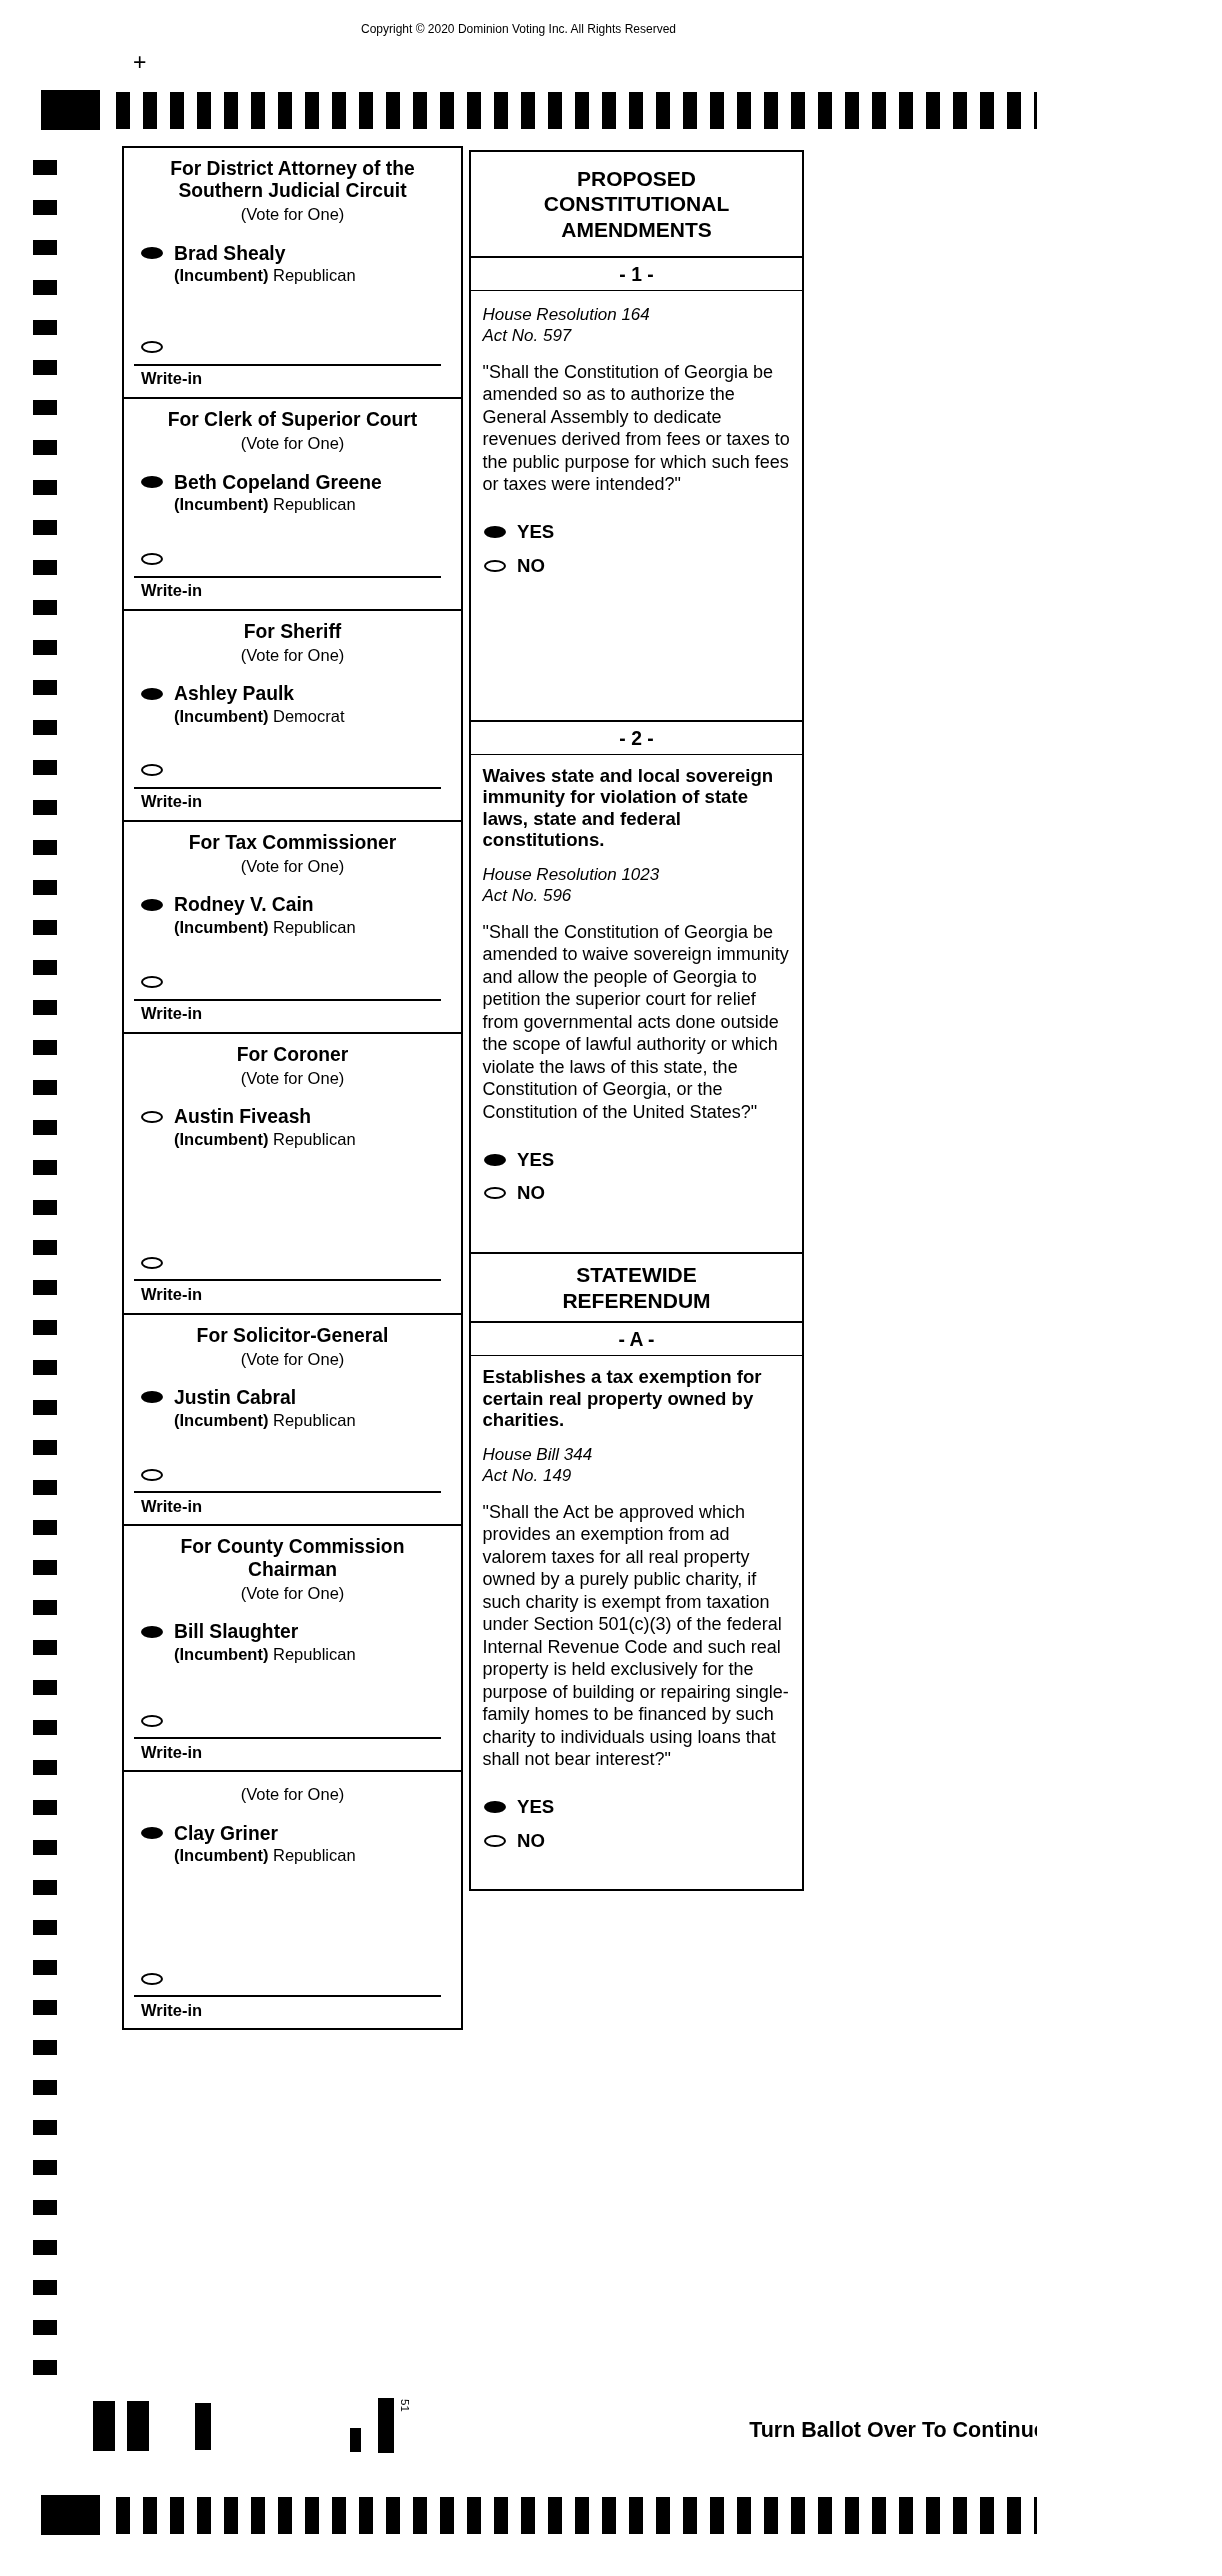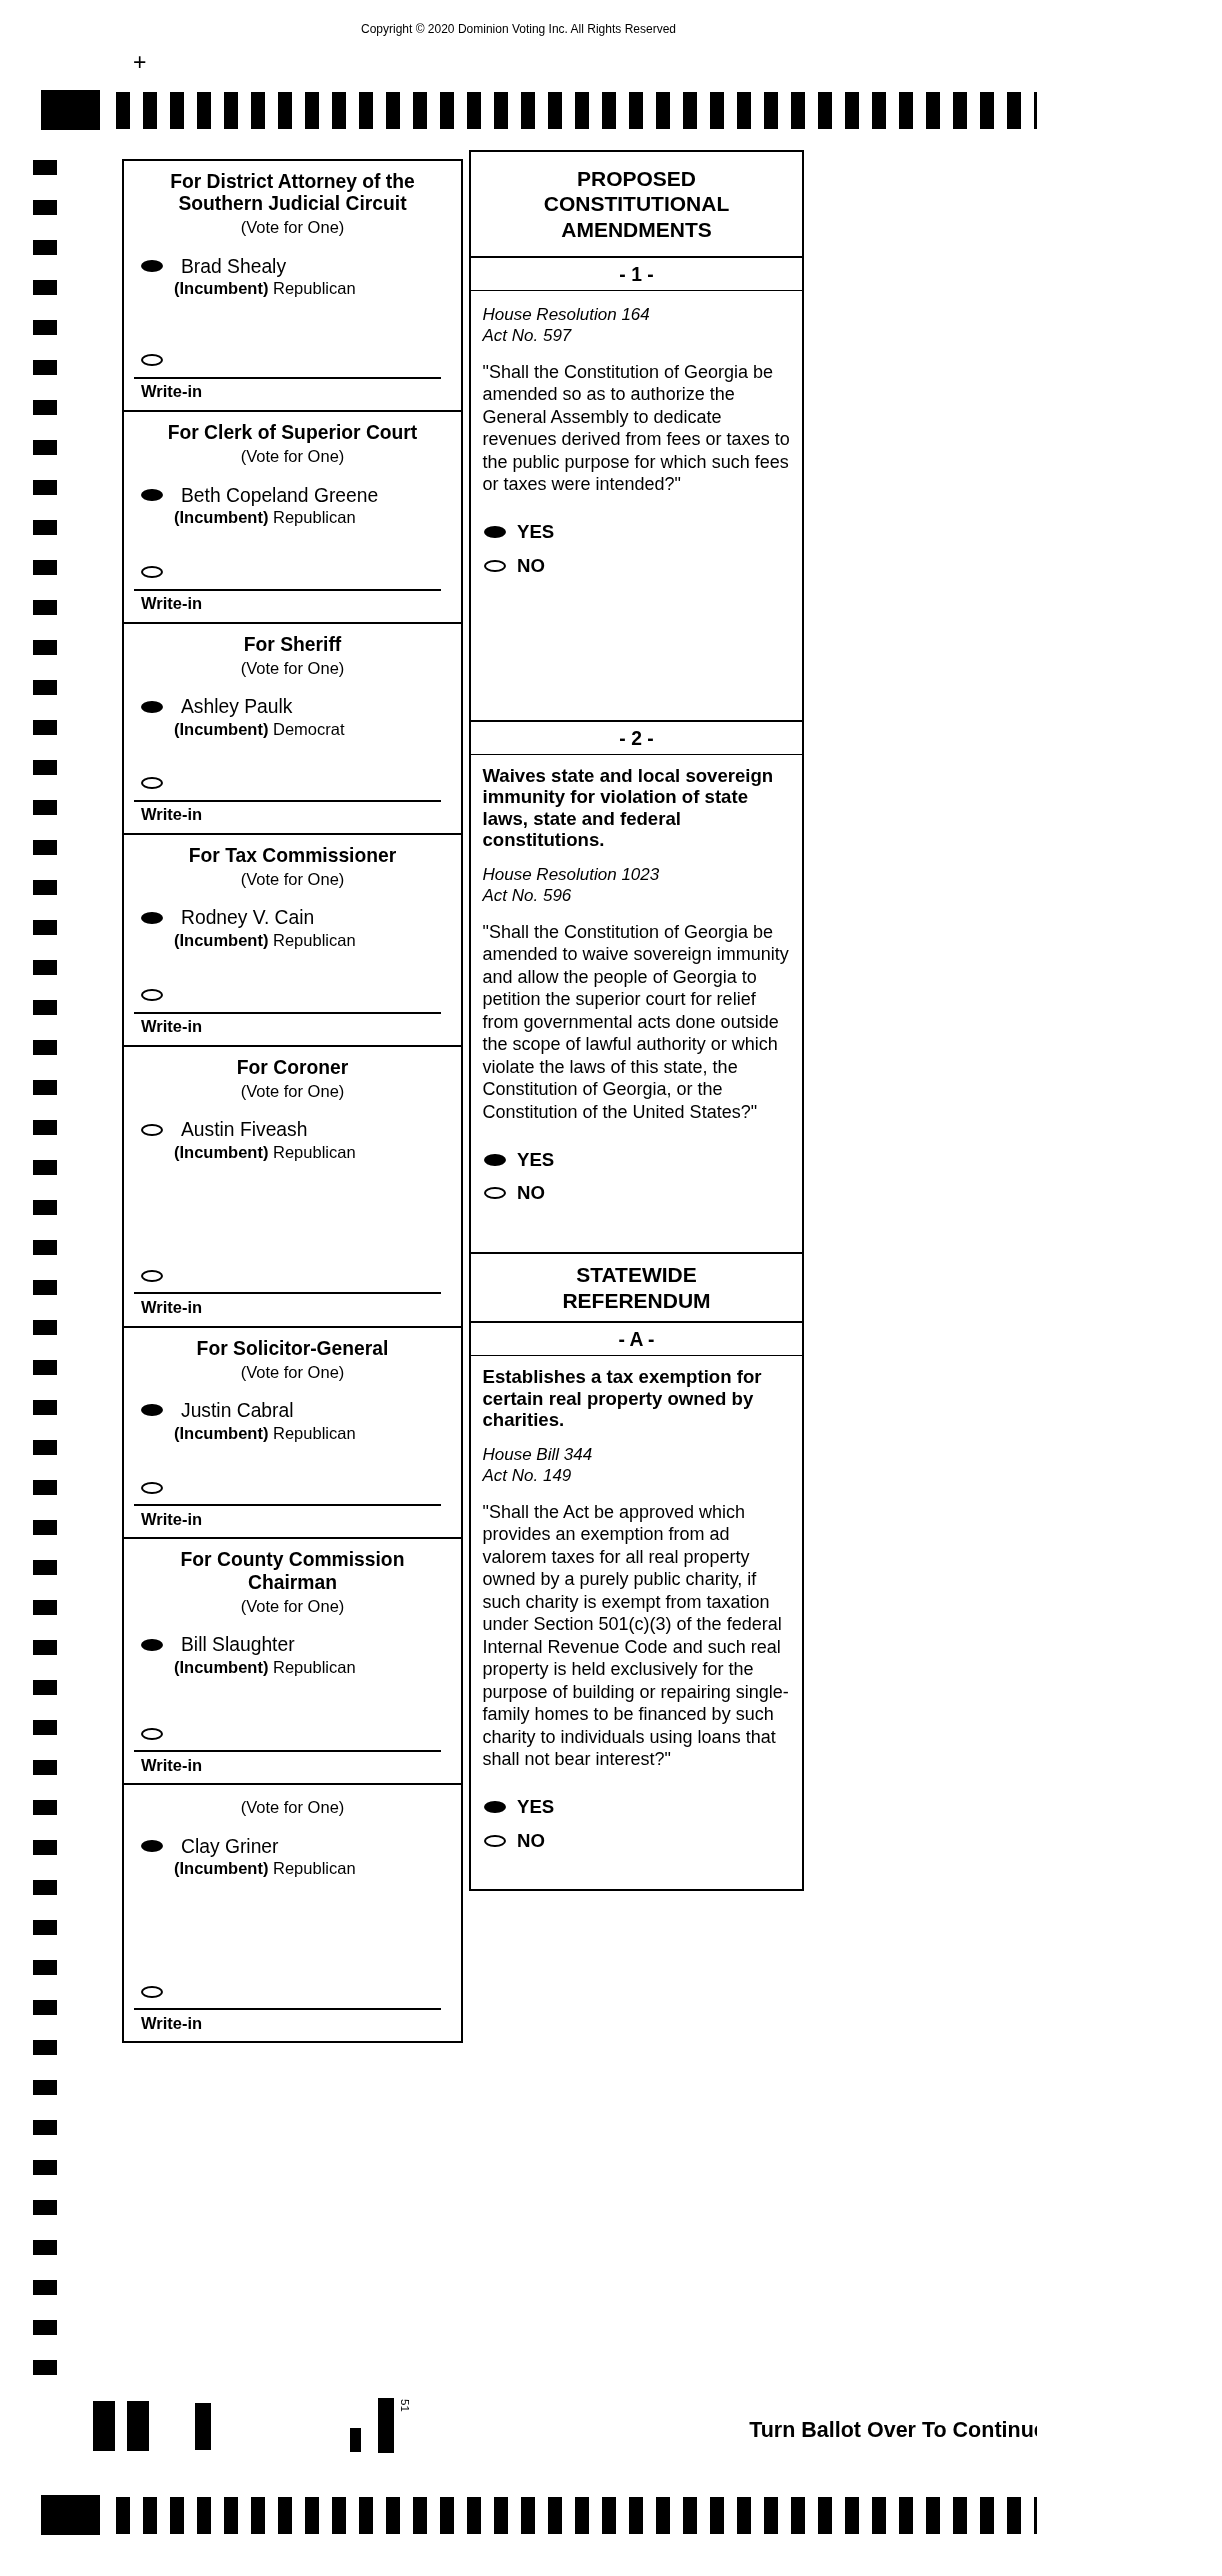--- a/index.html
+++ b/index.html
@@ -25,21 +25,21 @@
   .tm-tl { left:41px;  top:90px;  width:59px; height:40px; }
   .tm-tr { left:1111px; top:90px; width:60px; height:40px; }
   .tm-bl { left:41px;  top:2495px; width:59px; height:40px; }
   .tm-br { left:1111px; top:2495px; width:60px; height:40px; }
   .tm-top { left:116px; top:92px; width:973px; }
   .tm-bottom { left:116px; top:2497px; width:973px; }
   .tm-left { left:33px; top:160px; height:2226px; }
   .tm-right { left:1150px; top:160px; height:2226px; width:27px; }
 
   
-  .col-left  { position:absolute; left:122px; top:159px; width:341px; }
+  .col-left  { position:absolute; left:122px; top:146px; width:341px; }
   .col-right { position:absolute; left:469px; top:150px; width:335px; }
   .box { border:2.1px solid #000; background:#fff; }
   .col-left > .box + .box, .col-right > .box + .box { margin-top:-2.1px; }
 
   .col-left > .box:nth-child(1){min-height:253px}
   .col-left > .box:nth-child(2){min-height:214px}
   .col-left > .box:nth-child(3){min-height:213px}
   .col-left > .box:nth-child(4){min-height:214px}
   .col-left > .box:nth-child(5){min-height:283px}
   .col-left > .box:nth-child(6){min-height:214px}
@@ -58,21 +58,21 @@
   .contest-title { font-weight:bold; font-size:19.3px; line-height:1.15; }
   .vote-for { font-size:16.5px; margin-top:2.9px; }
   .candidate { display:flex; align-items:flex-start; padding:15.7px 8.6px 1.4px 17px; }
   .bubble {
     flex:none; width:21.5px; height:12px; border:2.1px solid #000;
     border-radius:50%; background:#fff; display:inline-block;
   }
   .bubble.filled { background:#000; }
   .candidate .bubble { margin-top:4.3px; }
   .cand-text { margin-left:11.5px; }
-  .cand-name { display:block; font-weight:normal; font-size:19.3px; line-height:1.1;margin-left:7px; }
+  .cand-name { display:block; font-weight:bold; font-size:19.3px; line-height:1.1; }
   .cand-party { display:block; font-size:16.5px; margin-top:2.1px; }
   .cand-qual { font-weight:bold; }
   .writein-block { margin-top:auto; padding-bottom:4.3px; }
   .writein-bubble-row { padding:10px 8.6px 0 17px; }
   .writein-line { border-bottom:2.1px solid #000; margin:8.6px 20px 0 10px; height:0; }
   .writein-label { font-weight:bold; font-size:16.5px; padding:3.6px 0 4.3px 17px; }
 
   
   .section-header {
     display:flex; align-items:center; justify-content:center; text-align:center;

